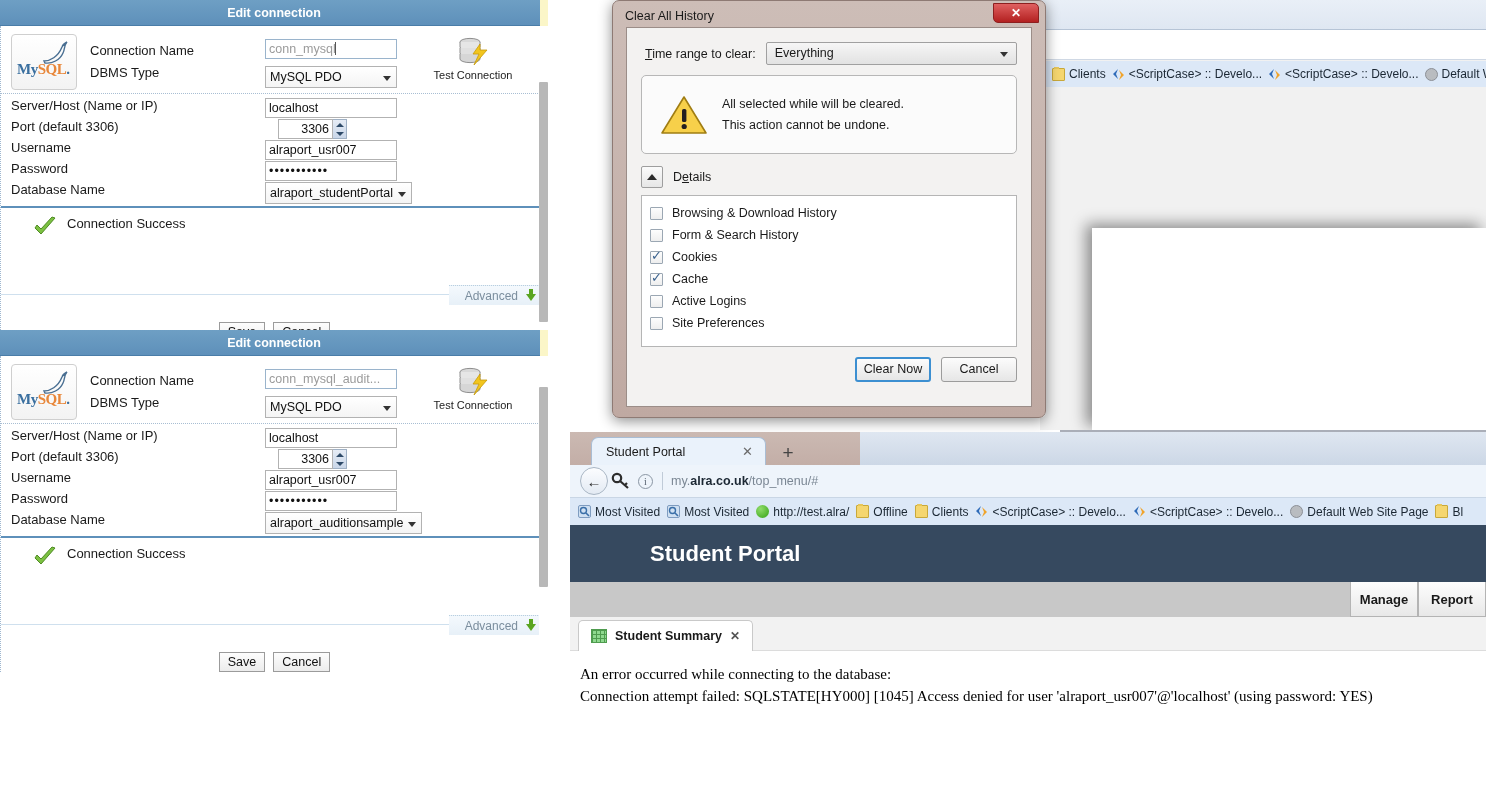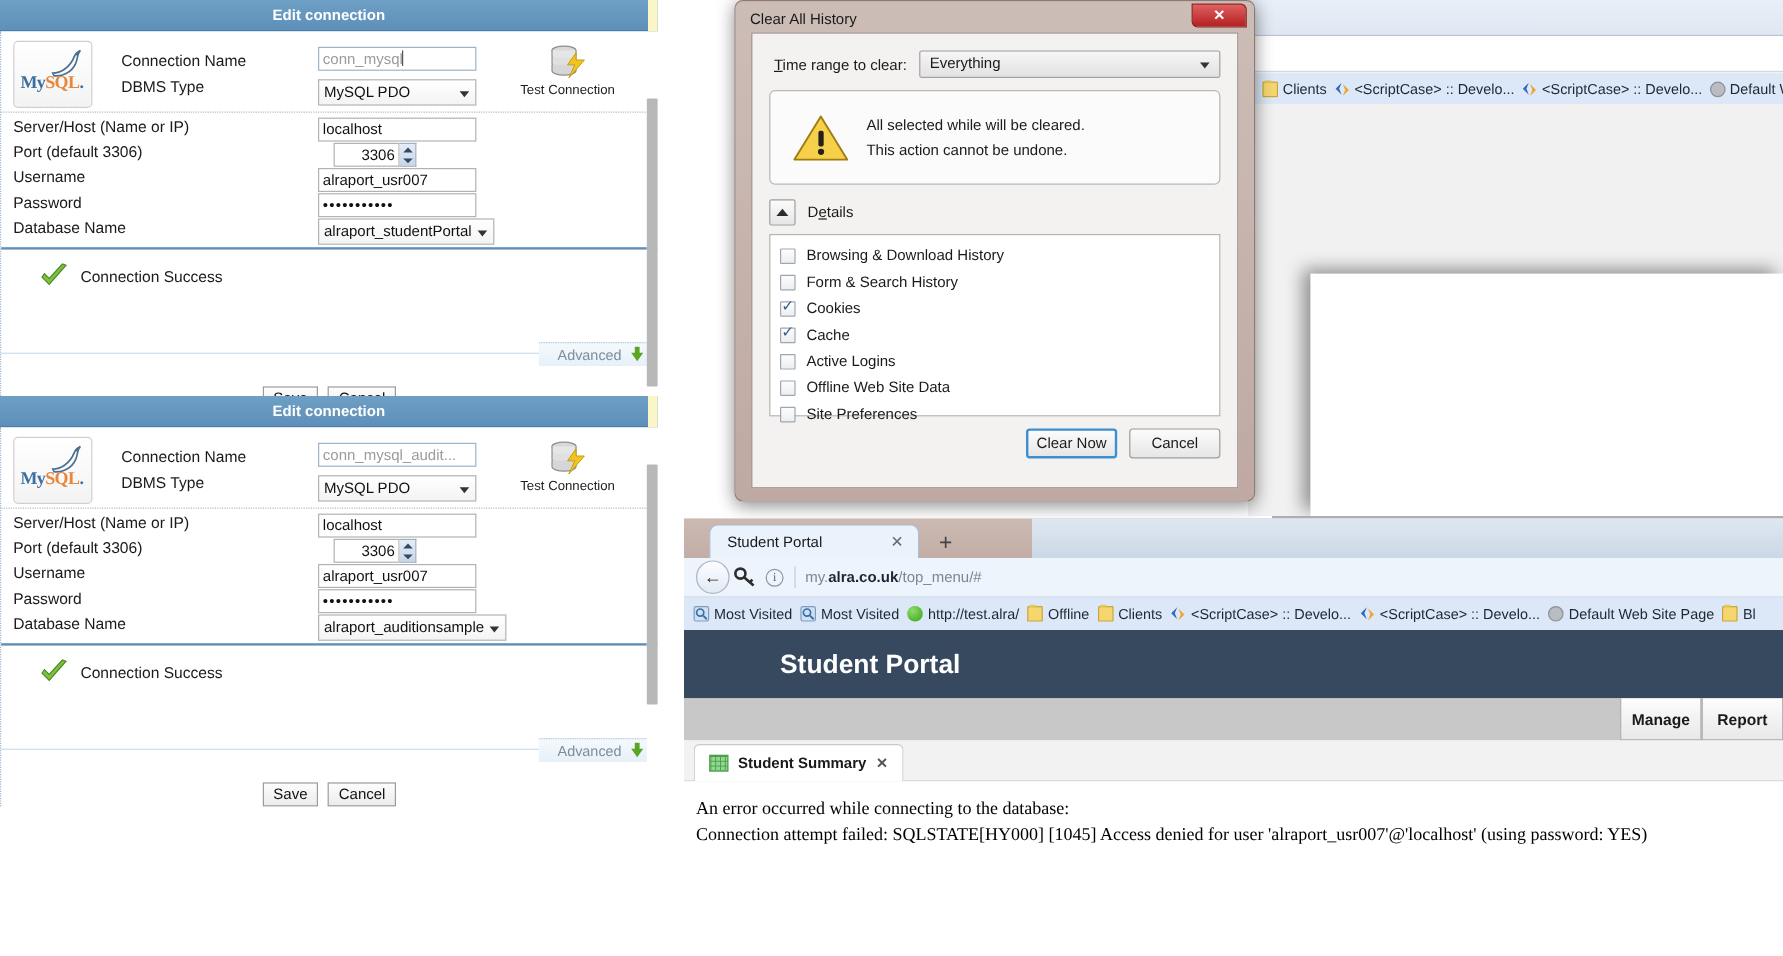--- a/index.html
+++ b/index.html
@@ -84,21 +84,21 @@
   }
   .mysql-logo .ml-text {
     position:absolute; left:5px; top:26px; font-size:15px; font-weight:bold;
     font-family:"Liberation Serif", serif; letter-spacing:-0.5px;
   }
   .mysql-logo .ml-my { color:#3a6f9f; }
   .mysql-logo .ml-sql { color:#e8873a; }
   .mysql-logo .ml-dolphin {
     position:absolute; right:6px; top:6px; width:30px; height:26px;
   }
-  .conn-labels { margin-left:24px; padding-top:6px; }
+  .conn-labels { margin-left:13px; padding-top:6px; }
   .conn-labels div { height:22px; line-height:22px; font-size:13px; }
   .conn-top-fields { position:absolute; left:264px; top:13px; }
   .conn-top-fields .row { height:24px; margin-bottom:3px; }
 
   .txt-input {
     width:132px; height:20px; line-height:18px;
     border:1px solid #b2b2b2; background:#ffffff;
     font-size:12.5px; padding:0 3px; font-family:"Liberation Sans", sans-serif;
     color:#111; display:inline-block; vertical-align:middle;
   }
@@ -135,21 +135,21 @@
   }
   .spin-btns {
     width:14px; height:20px; border:1px solid #9fb0c4; border-left:none;
     background: linear-gradient(#e6ecf5,#c9d6e8);
     display:flex; flex-direction:column; justify-content:space-around; align-items:center;
   }
   .spin-btns i { display:block; width:0; height:0; }
   .spin-btns i.up { border-left:4px solid transparent; border-right:4px solid transparent; border-bottom:4px solid #2e4a68;}
   .spin-btns i.down { border-left:4px solid transparent; border-right:4px solid transparent; border-top:4px solid #2e4a68;}
 
-  .conn-status { display:flex; align-items:center; gap:10px; padding:8px 0 0 32px; height:36px; }
+  .conn-status { display:flex; align-items:flex-start; gap:10px; padding:8px 0 0 32px; height:36px; }
   .check-ico { width:24px; height:22px; flex:none; }
   .conn-status span { font-size:13px; }
 
   .conn-spacer { height:50px; }
   .adv-bar { position:relative; height:22px; border-top:1px solid #cfe0ee; }
   .adv-line { position:absolute; left:0; top:-1px; width:452px; height:1px; background:#cfe0ee; }
   .adv-tab {
     position:absolute; right:6px; top:-10px; height:20px;
     padding:0 6px 0 16px; font-size:12px; color:#7b8e9e;
     display:flex; align-items:center; gap:8px;
@@ -622,24 +622,20 @@
         <div class="chk-item">
           <span class="chk on"></span>
           <span class="chk-label">Cache</span>
         </div>
         <div class="chk-item">
           <span class="chk"></span>
           <span class="chk-label">Active Logins</span>
         </div>
         <div class="chk-item">
           <span class="chk"></span>
-          <span class="chk-label">Offline Web Site Data</span>
-        </div>
-        <div class="chk-item">
-          <span class="chk"></span>
           <span class="chk-label">Site Preferences</span>
         </div>
       </div>
 
       <div class="cah-btns">
         <div class="cah-btn primary">Clear Now</div>
         <div class="cah-btn">Cancel</div>
       </div>
     </div>
   </div>

